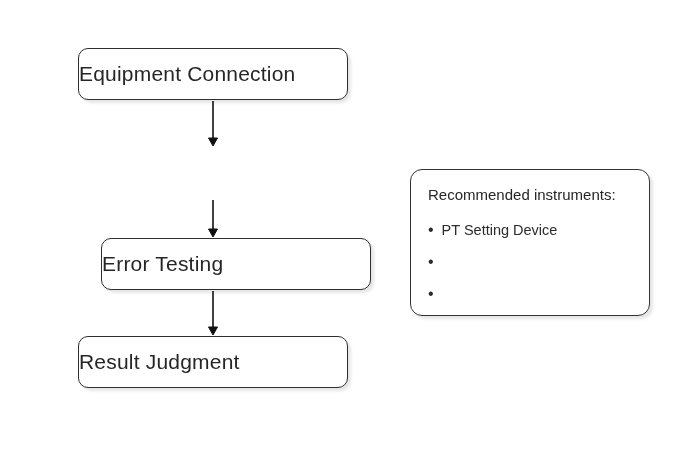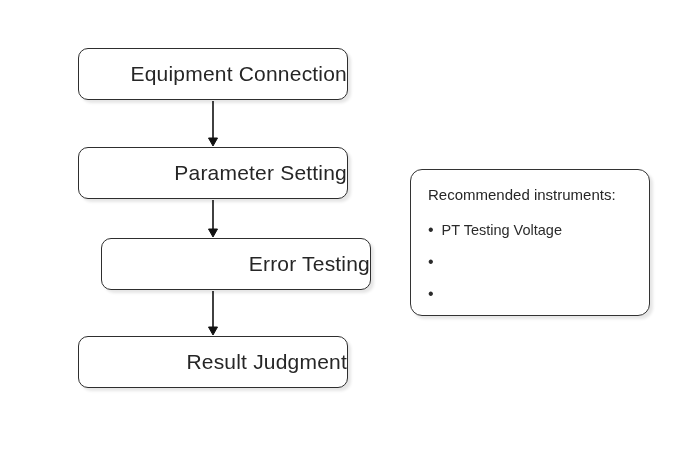--- a/index.html
+++ b/index.html
@@ -21,21 +21,21 @@
     left: 78px;
     width: 270px;
     height: 52px;
     box-sizing: border-box;
     background: #ffffff;
     border: 1.6px solid #2e2e2e;
     border-radius: 10px;
     box-shadow: 3px 3px 3px rgba(0,0,0,0.10);
     display: flex;
     align-items: center;
-    justify-content: flex-end;
+    justify-content: flex-start;
   }
   .flow-box .flow-label {
     font-size: 21px;
     font-weight: 500;
     letter-spacing: 0.2px;
     color: #262626;
     white-space: nowrap;
   }
   #step-1 { top: 48px; }
   #step-2 { top: 147px; }
@@ -90,23 +90,20 @@
 </style>
 </head>
 <body>
 
 <div class="canvas">
 
   <div class="flow-box" id="step-1">
     <span class="flow-label">Equipment Connection</span>
   </div>
 
-  <div class="flow-box" id="step-2">
-    <span class="flow-label">Parameter Setting</span>
-  </div>
 
   <div class="flow-box" id="step-3">
     <span class="flow-label">Error Testing</span>
   </div>
 
   <div class="flow-box" id="step-4">
     <span class="flow-label">Result Judgment</span>
   </div>
 
   <svg class="arrow-layer" viewBox="0 0 700 467" xmlns="http://www.w3.org/2000/svg">
@@ -121,21 +118,21 @@
     <g stroke="#111111" fill="#111111">
       <line x1="213" y1="291" x2="213" y2="328" stroke-width="1.6"></line>
       <polygon points="208.5,327 217.5,327 213,335" stroke-width="1"></polygon>
     </g>
   </svg>
 
   <div class="side-panel">
     <div class="panel-title">Recommended instruments:</div>
     <div class="panel-item">
       <span class="bullet">•</span>
-      <span>PT Testing Voltage</span>
+      <span>PT Setting Device</span>
     </div>
     <div class="panel-item">
       <span class="bullet">•</span>
     </div>
     <div class="panel-item">
       <span class="bullet">•</span>
     </div>
   </div>
 
 </div>

